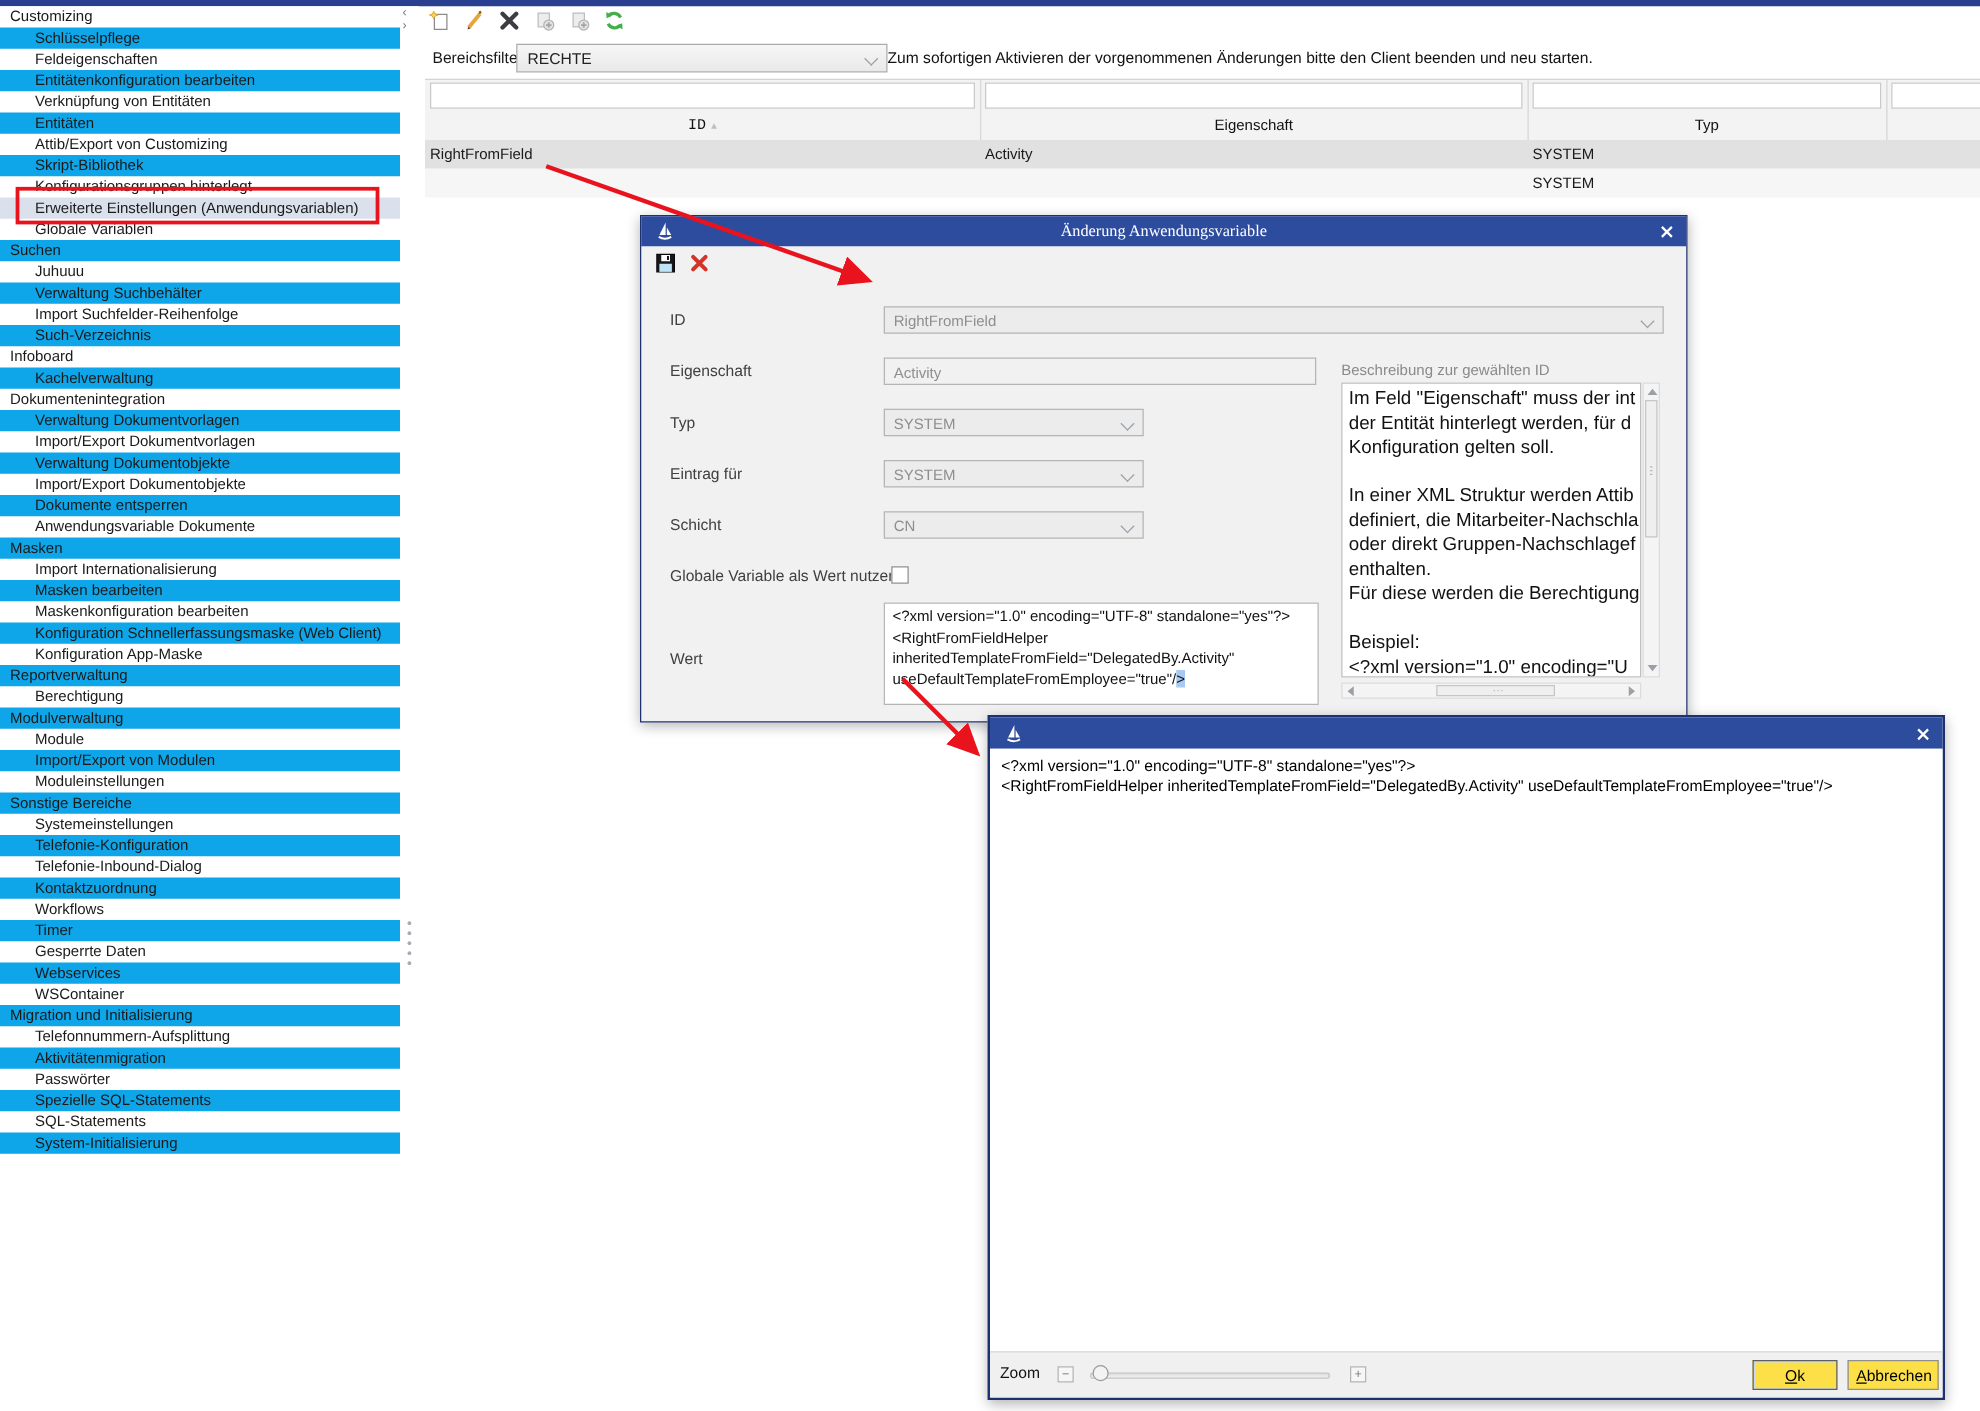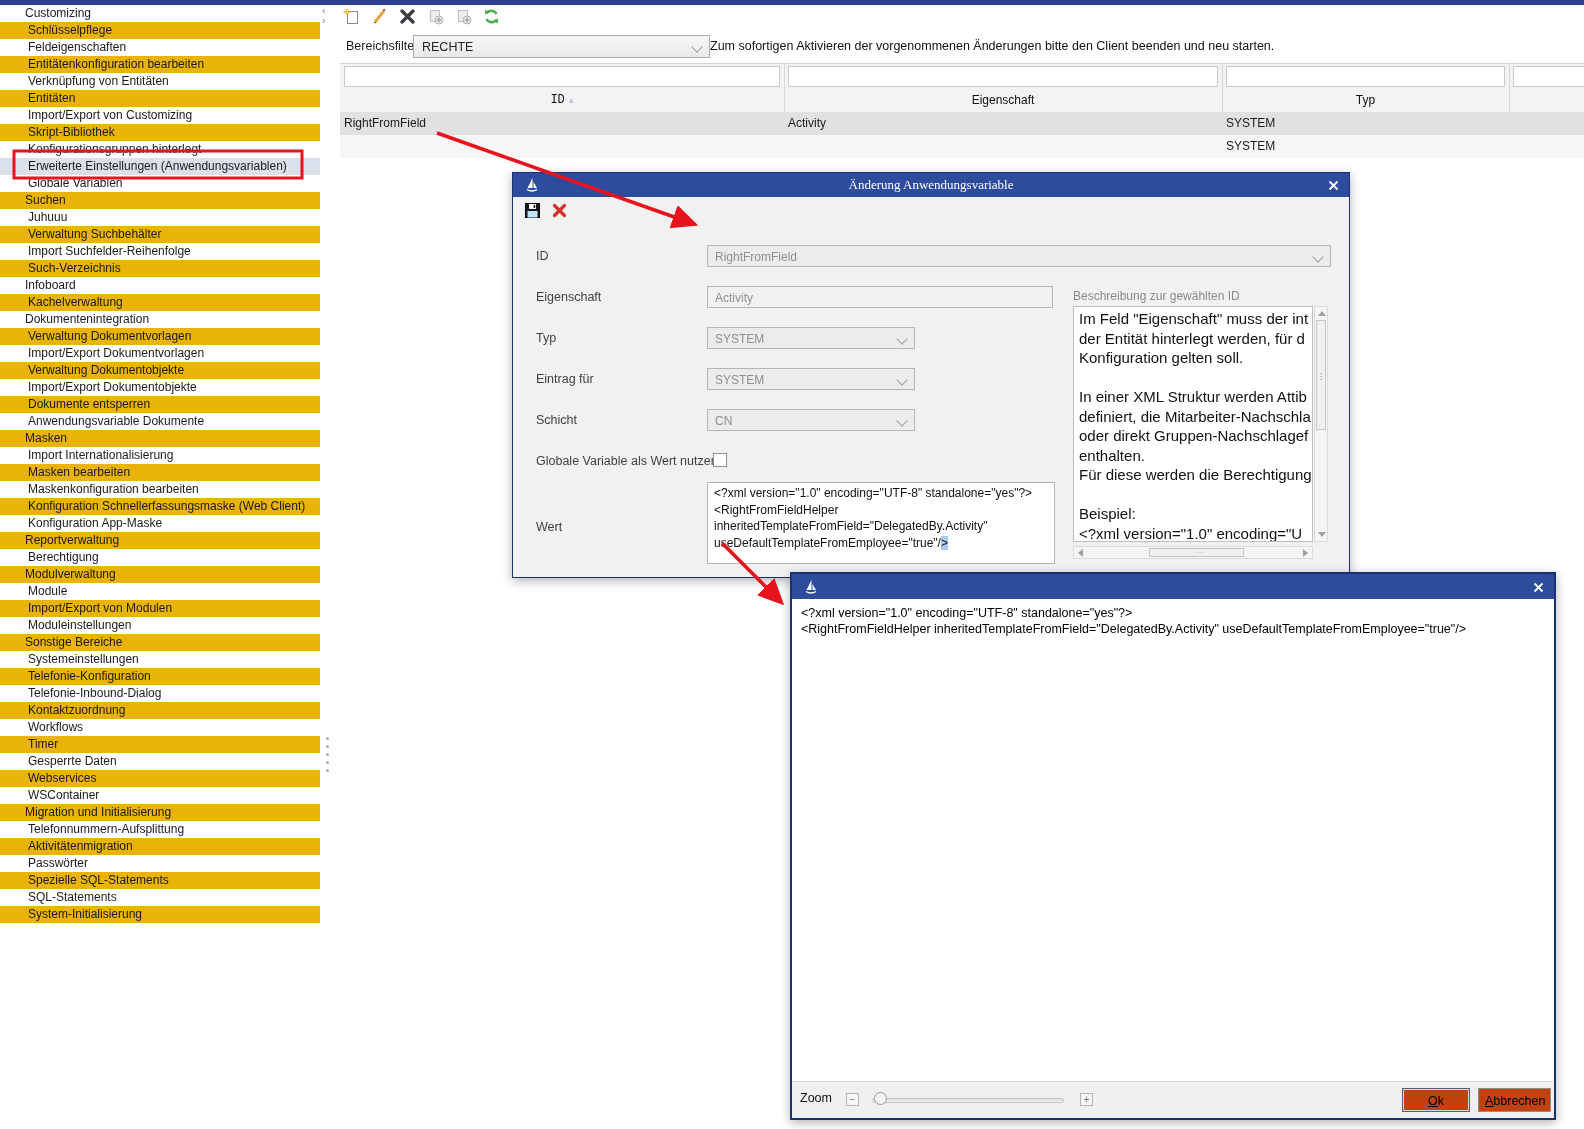--- a/index.html
+++ b/index.html
@@ -5,24 +5,24 @@
   html,body{margin:0;padding:0;}
   body{width:1584px;height:1129px;position:relative;overflow:hidden;background:#fff;
        font-family:"Liberation Sans",sans-serif;color:#1a1a1a;}
   .abs{position:absolute;}
 
   
   #top-strip{left:0;top:0;width:1584px;height:5px;background:#2b3f90;}
 
   
   #sidebar{left:0;top:5px;width:320px;height:1124px;background:#fff;}
-  .sb-row{height:17px;line-height:17px;font-size:12px;padding-left:25px;white-space:nowrap;
+  .sb-row{height:17px;line-height:17px;font-size:12px;padding-left:8px;white-space:nowrap;
           overflow:hidden;cursor:default;}
   .sb-row.child{padding-left:28px;}
-  .sb-row.alt{background:#eab308;}
+  .sb-row.alt{background:#0ea5e9;}
   .sb-row.sel{background:#dbe1ec;}
 
   
   #splitter{left:320px;top:5px;width:15px;height:1124px;background:#fff;}
   .split-chev{position:absolute;left:2px;font-size:10px;color:#7c7c7c;line-height:10px;}
   .grip-dot{position:absolute;left:6px;width:3px;height:3px;border-radius:50%;background:#a6abb3;}
 
   
   .tbtn{position:absolute;top:6px;width:22px;height:21px;display:flex;align-items:center;justify-content:center;}
 
@@ -85,41 +85,41 @@
   .xml-line{position:absolute;left:9px;font-size:12.5px;line-height:16px;white-space:nowrap;color:#000;}
   #dlg2-bar{position:absolute;left:0;top:507px;width:762px;height:37px;background:#f0f0f0;
             border-top:1px solid #d9d9d9;box-sizing:border-box;}
   #zoom-label{position:absolute;left:8px;top:9px;font-size:12.5px;color:#111;}
   .mini-btn{position:absolute;top:11px;width:13px;height:13px;border:1px solid #b4b4b4;background:#f6f6f6;
             color:#777;font-size:10px;line-height:11px;text-align:center;box-sizing:border-box;}
   #slider-track{position:absolute;left:80px;top:16px;width:192px;height:5px;border:1px solid #c3c3c3;
                 background:linear-gradient(#dedede,#f1f1f1);border-radius:3px;box-sizing:border-box;}
   #slider-thumb{position:absolute;left:82px;top:10px;width:13px;height:13px;border-radius:50%;
                 border:1px solid #9a9a9a;background:#f3f3f3;box-sizing:border-box;}
-  .btn{position:absolute;top:6px;height:24px;background:#c2410c;border:1px solid #8f8f8f;
+  .btn{position:absolute;top:6px;height:24px;background:#fde047;border:1px solid #8f8f8f;
        font-size:12.5px;text-align:center;line-height:22px;box-sizing:border-box;color:#000;}
   #ok-btn{left:610px;width:68px;border:1px solid #5f5f5f;box-shadow:0 0 0 1px #c9daf0 inset;}
   #cancel-btn{left:686px;width:73px;}
 
   
   #overlay{left:0;top:0;z-index:60;pointer-events:none;}
 </style>
 </head>
 <body>
 
 <div class="abs" id="top-strip"></div>
 
 <div class="abs" id="sidebar">
     <div class="sb-row">Customizing</div>
     <div class="sb-row child alt">Schlüsselpflege</div>
     <div class="sb-row child">Feldeigenschaften</div>
     <div class="sb-row child alt">Entitätenkonfiguration bearbeiten</div>
     <div class="sb-row child">Verknüpfung von Entitäten</div>
     <div class="sb-row child alt">Entitäten</div>
-    <div class="sb-row child">Import/Export von Customizing</div>
+    <div class="sb-row child">Attib/Export von Customizing</div>
     <div class="sb-row child alt">Skript-Bibliothek</div>
     <div class="sb-row child">Konfigurationsgruppen hinterlegt</div>
     <div class="sb-row child alt sel" style="background: rgb(219, 225, 236);">Erweiterte Einstellungen (Anwendungsvariablen)</div>
     <div class="sb-row child">Globale Variablen</div>
     <div class="sb-row alt">Suchen</div>
     <div class="sb-row child">Juhuuu</div>
     <div class="sb-row child alt">Verwaltung Suchbehälter</div>
     <div class="sb-row child">Import Suchfelder-Reihenfolge</div>
     <div class="sb-row child alt">Such-Verzeichnis</div>
     <div class="sb-row">Infoboard</div>

